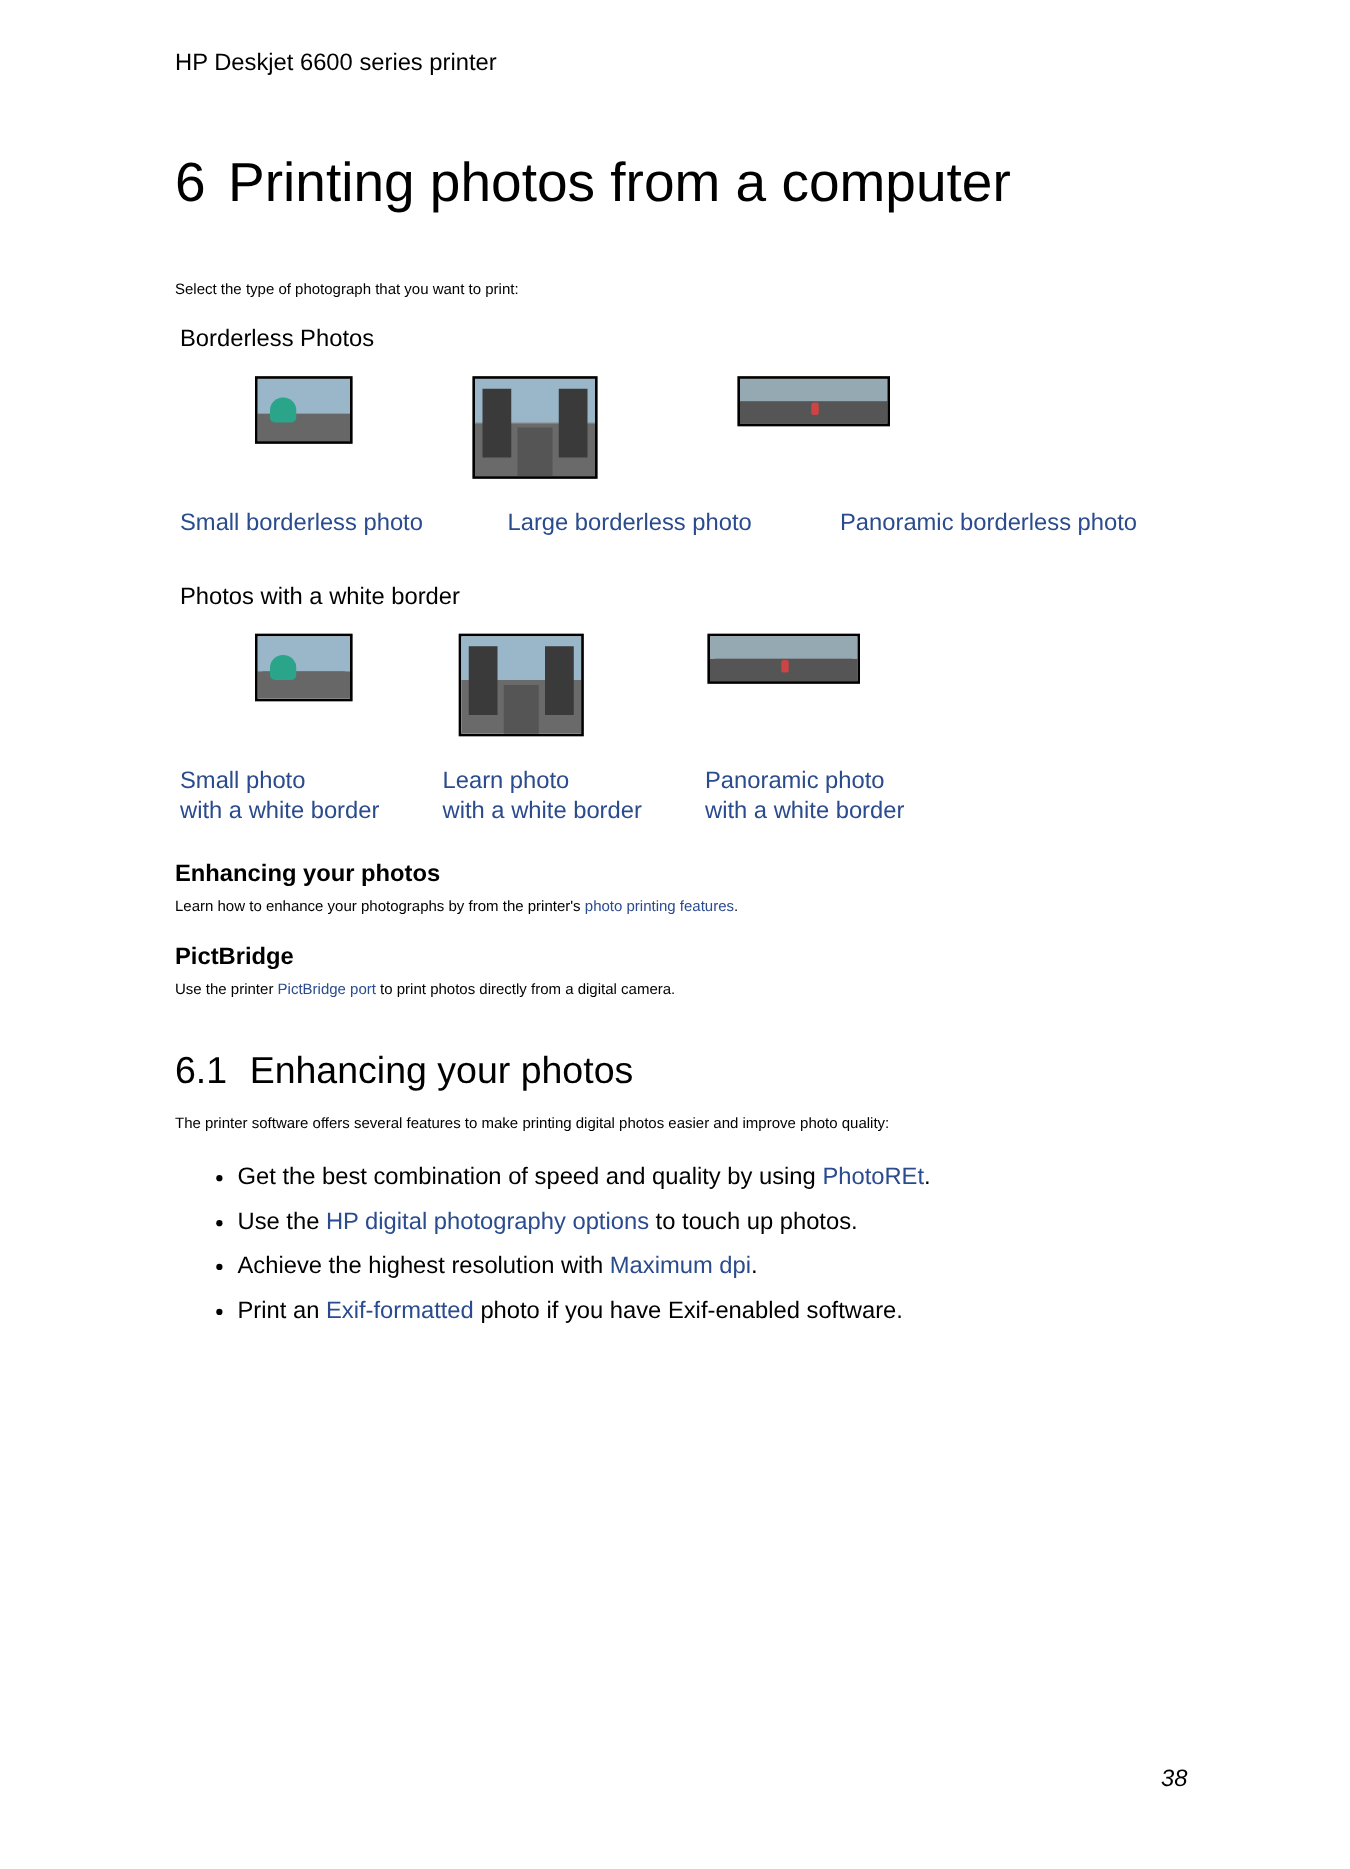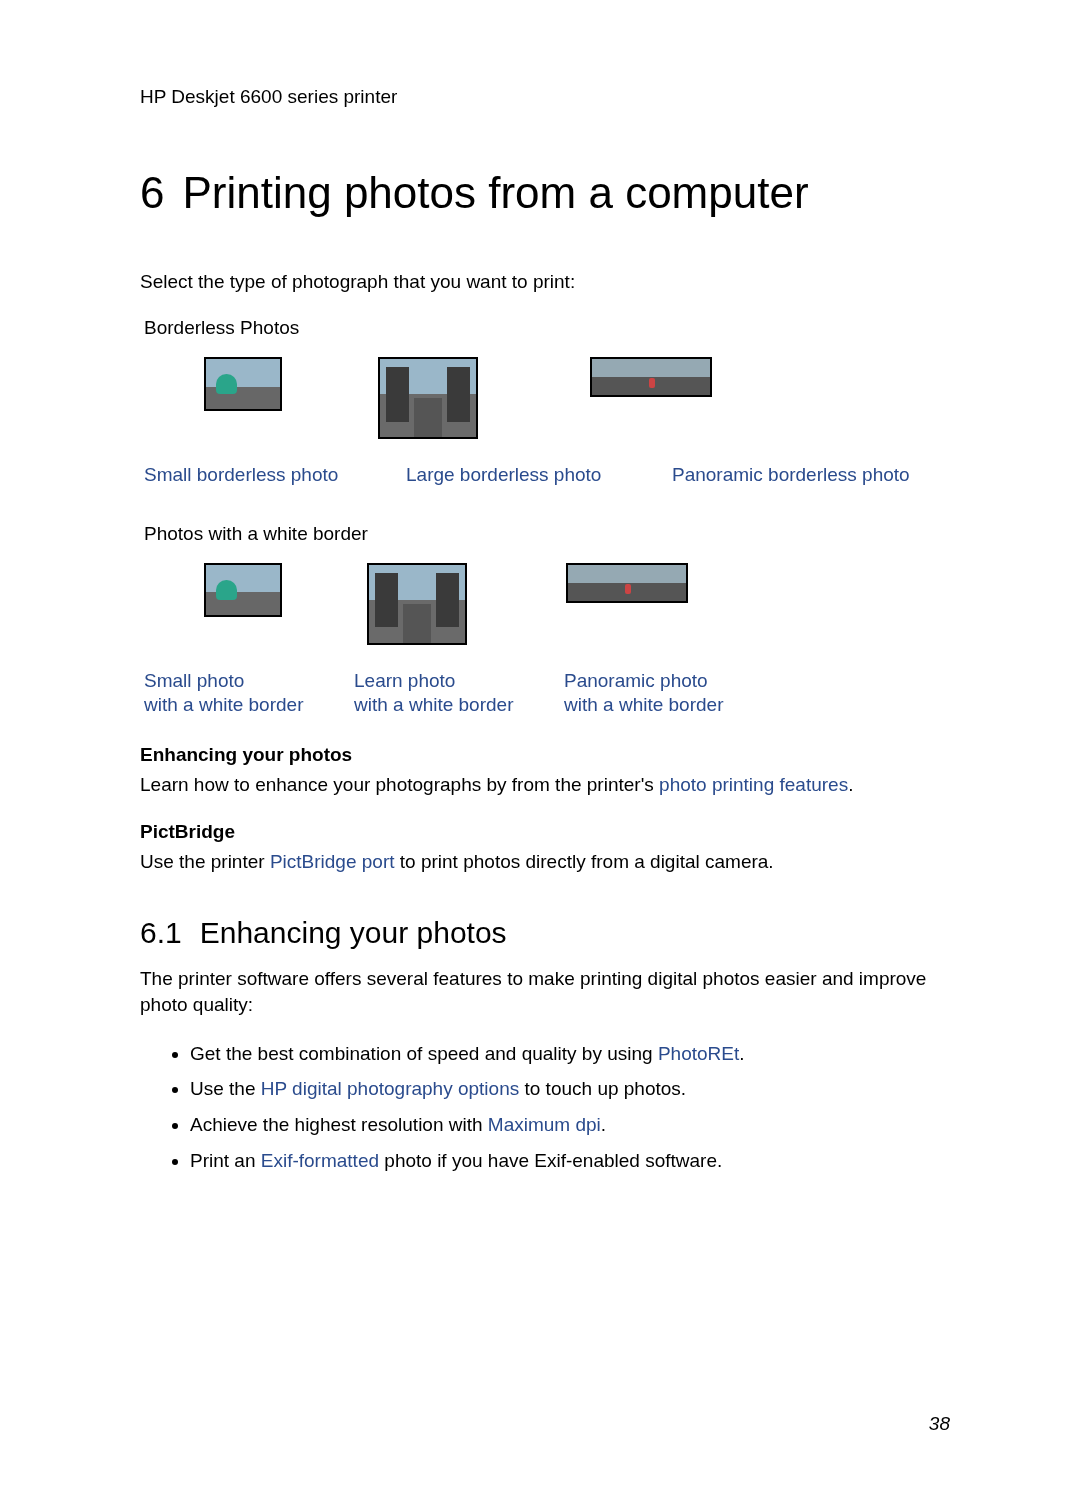--- a/index.html
+++ b/index.html
@@ -5,41 +5,41 @@
   html, body {
     margin: 0;
     padding: 0;
     background: #ffffff;
     color: #000000;
     font-family: Arial, Helvetica, sans-serif;
   }
   .page {
     width: 1080px;
     min-height: 1495px;
-    padding: 86px 130px 60px 140px;
+    padding: 40px 130px 60px 140px;
     box-sizing: border-box;
     position: relative;
   }
   .header-line {
     font-size: 19px;
     color: #000;
     margin-bottom: 60px;
   }
   h1.chapter {
     font-size: 44px;
     font-weight: 400;
     margin: 0 0 50px 0;
     line-height: 1.15;
   }
   .num-prefix {
     display: inline-block;
     margin-right: 18px;
   }
   p.body {
-    font-size: 19px;
+    font-size: 12px;
     margin: 0 0 22px 0;
     line-height: 1.4;
   }
   .sect-label {
     font-size: 19px;
     margin: 4px 0 18px 4px;
   }
   .photo-row {
     display: flex;
     flex-direction: row;

